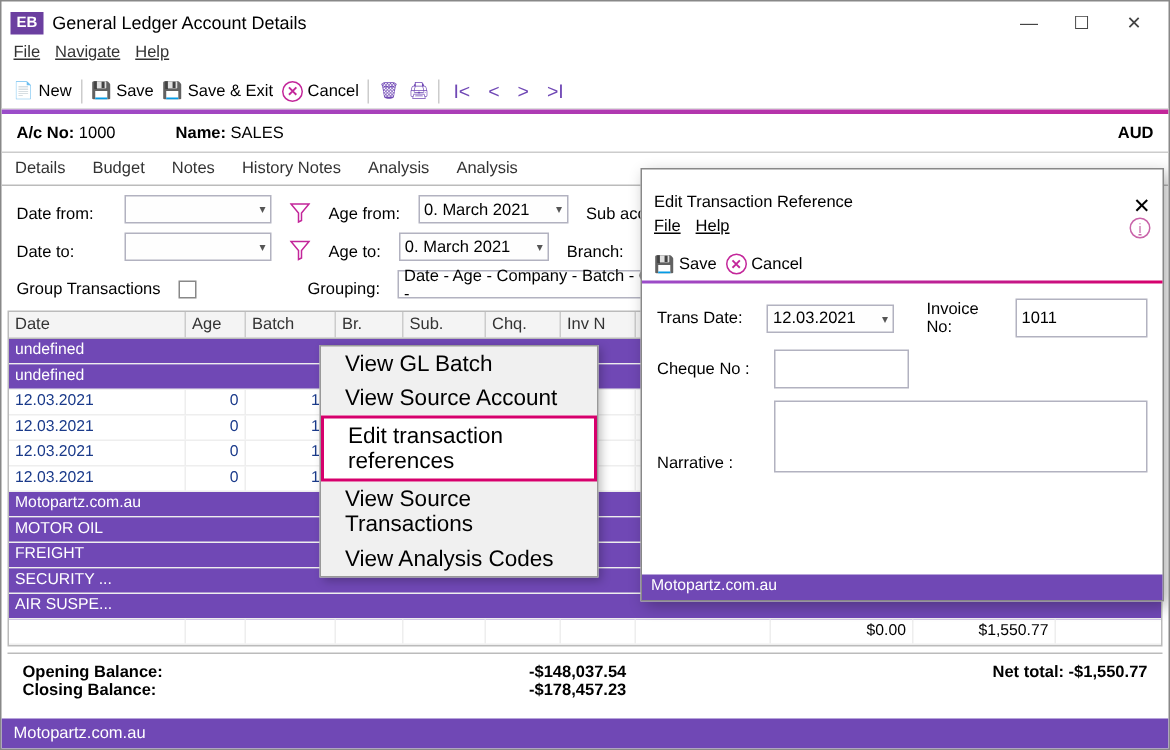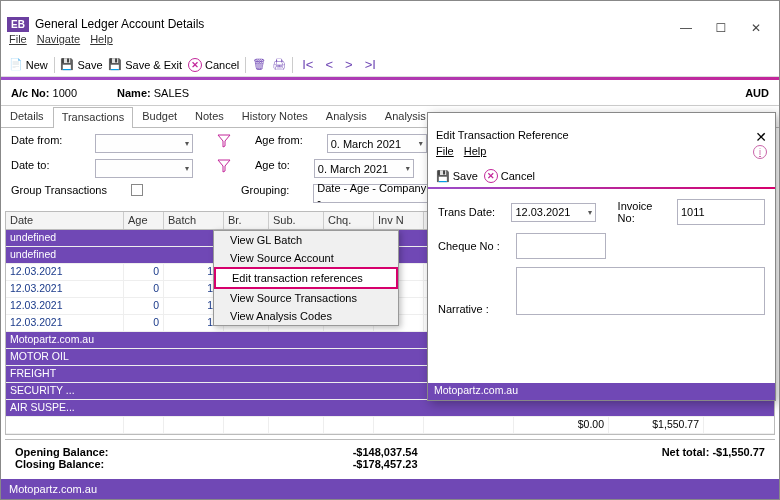--- a/index.html
+++ b/index.html
@@ -1,55 +1,55 @@
 <!DOCTYPE html>
 <html><head>
 <meta charset="utf-8">
 <style>
 *{box-sizing:border-box;margin:0;padding:0;font-family:"Segoe UI",Arial,sans-serif;font-size:11px;color:#000}
 body{background:#fff;width:780px;height:500px;position:relative;overflow:hidden;border:1px solid #888}
-.titlebar{height:28px;display:flex;align-items:flex-start;padding:16px 6px}
+.titlebar{height:28px;display:flex;align-items:center;padding:5px 6px}
 .eb{background:#6b3fa0;color:#fff;font-weight:bold;padding:2px 4px;font-size:10px;margin-right:6px}
 .ttl{font-size:12px}
 .winbtns{margin-left:auto;display:flex;gap:1px}
 .winbtns div{width:34px;height:22px;display:flex;align-items:center;justify-content:center;font-size:12px;color:#444}
 .menubar{height:20px;display:flex;gap:10px;padding:0 8px}
 .menubar span{text-decoration:underline;color:#333}
 .toolbar{height:24px;display:flex;align-items:center;gap:6px;padding:0 8px;border-bottom:1px solid #ddd}
 .tbtn{display:flex;align-items:center;gap:3px;color:#888}
 .xico{display:inline-flex;align-items:center;justify-content:center;width:14px;height:14px;border:1px solid #c3269a;border-radius:50%;color:#c3269a;font-size:9px;font-weight:bold}
 .sep{width:1px;height:16px;background:#ccc}
 .nav{color:#7048b5;font-size:13px;padding:0 3px}
 .accentbar{height:3px;background:linear-gradient(to right,#9b4dca,#c3269a)}
 .hdr{height:26px;display:flex;align-items:center;padding:0 10px;border-bottom:1px solid #ccc}
 .hdr b{font-weight:bold}
 .tabs{height:22px;display:flex;border-bottom:1px solid #bbb}
 .tab{padding:3px 8px;border:1px solid transparent;border-bottom:none;color:#333}
 .tab.active{border-color:#bbb;background:#fff;position:relative;top:1px}
 .filters{padding:6px 10px;display:flex;flex-direction:column;gap:6px}
-.frow{display:flex;align-items:flex-start;gap:24px}
+.frow{display:flex;align-items:flex-end;gap:12px}
 .lbl{width:60px}
 .inp{border:1px solid #b2b2c0;height:19px;padding:12px 3px;background:#fff}
 .dd{border:1px solid #b2b2c0;height:19px;display:flex;align-items:center;padding:0 3px;background:#fefefe}
 .dd .ar{margin-left:auto;font-size:8px;color:#555}
 .fnl{width:14px;height:14px;color:#c3269a}
 .chk{width:12px;height:12px;border:1px solid #888;display:inline-block}
 .grid{border:1px solid #bbb;margin:2px 4px 0 4px}
 .ghdr{display:flex;background:#f4f4f4;border-bottom:1px solid #bbb;height:18px}
 .gh{border-right:1px solid #ccc;padding:2px 4px;font-size:11px;color:#333}
 .grow{display:flex;height:17px;border-bottom:1px solid #eee}
 .gc{border-right:1px solid #eee;padding:1px 4px;font-size:10.5px;text-align:right;color:#1a3a8a}
 .gc.l{text-align:left}
 .grow.sel{background:#0a66d8}
 .grow.sel .gc{color:#fff}
 .grow.sub{background:#7048b5}
 .grow.sub .gc{color:#fff}
 .grow.bold .gc{font-weight:normal;color:#000}
 .ctxmenu{position:absolute;background:#f0f0f0;border:1px solid #999;box-shadow:2px 2px 6px rgba(0,0,0,.25);left:212px;top:229px;width:186px;z-index:5}
-.ctxitem{padding:3px 16px;font-size:11px}
+.ctxitem{padding:3px 16px;font-size:15px}
 .ctxitem.hl{border:2px solid #d6006c;background:#fff}
 .dialog{position:absolute;left:426px;top:111px;width:349px;background:#fff;border:1px solid #888;box-shadow:3px 3px 10px rgba(0,0,0,.3);z-index:10}
 .dlgtitle{height:24px;display:flex;align-items:flex-start;padding:16px 8px}
 .closex{margin-left:auto;font-size:14px}
 .dlgmenu{height:20px;display:flex;gap:10px;padding:0 8px}
 .dlgmenu span{text-decoration:underline}
 .info{margin-left:auto;width:14px;height:14px;border:1px solid #c964a9;border-radius:50%;color:#c964a9;font-size:9px;display:flex;align-items:center;justify-content:center}
 .dlgtool{height:22px;display:flex;align-items:center;gap:6px;padding:0 8px}
 .accent2{height:2px;background:linear-gradient(to right,#9b4dca,#d6006c)}
 .dlgbody{padding:10px 10px 60px 10px}
@@ -102,21 +102,20 @@
 
 <div class="hdr">
  <b>A/c No:</b>&nbsp;<span>1000</span>
  <span style="width:40px"></span>
  <b>Name:</b>&nbsp;<span>SALES</span>
  <b style="margin-left:auto">AUD</b>
 </div>
 
 <div class="tabs">
  <div class="tab">Details</div>
- <div class="tab active">Transactions</div>
  <div class="tab">Budget</div>
  <div class="tab">Notes</div>
  <div class="tab">History Notes</div>
  <div class="tab">Analysis</div>
  <div class="tab">Analysis</div>
 </div>
 
 <div class="filters">
  <div class="frow">
   <span class="lbl">Date from:</span>

